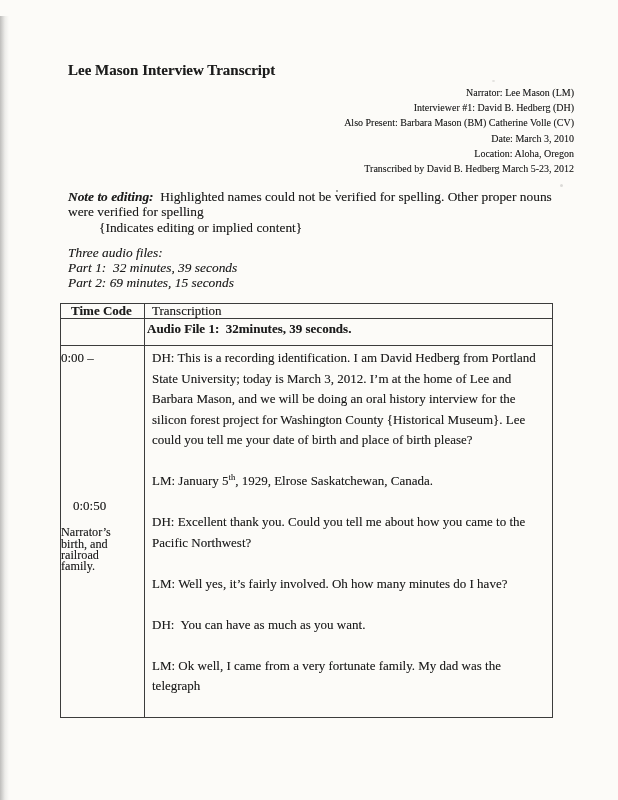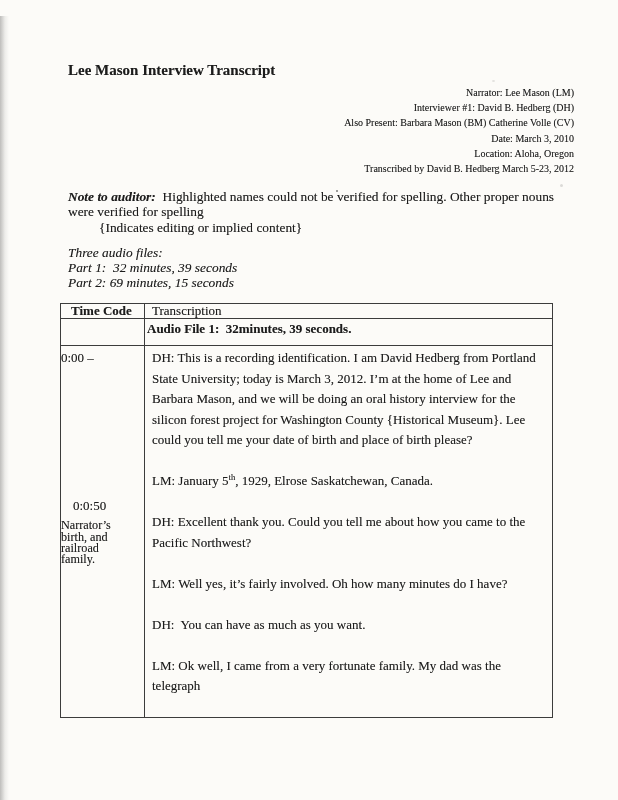--- a/index.html
+++ b/index.html
@@ -46,21 +46,21 @@
   col.c1{width:84px;}
   col.c2{width:408px;}
   tr.hrow td{height:13px;line-height:13px;padding:0 2px 1px 10px;}
   tr.hrow td.tdesc{padding-left:7px;margin-top:6px;}
   tr.arow td{height:24px;padding:2px 2px 0 10px;line-height:15px;}
   tr.arow td.tdesc{padding-left:2px;font-weight:bold;margin-left:22px;}
   tr.brow td{height:335px;}
   td.timecell{padding:5px 3px 0 0;line-height:14px;}
   td.timecell .tc2{margin-top:134px;margin-left:12px;}
   td.timecell .topic{
-    margin-top:7px;
+    margin-top:14px;
     width:62px;
     font-size:12.2px;
     line-height:11.3px;
   }
   td.transcell{padding:2px 8px 0 7px;}
   td.transcell p{
     margin:0 0 20.5px 0;
     line-height:20.5px;
     font-size:13px;
   }
@@ -83,21 +83,21 @@
     <div class="meta">
       <div>Narrator: Lee Mason (LM)</div>
       <div>Interviewer #1: David B. Hedberg (DH)</div>
       <div>Also Present: Barbara Mason (BM) Catherine Volle (CV)</div>
       <div>Date: March 3, 2010</div>
       <div>Location: Aloha, Oregon</div>
       <div>Transcribed by David B. Hedberg March 5-23, 2012</div>
     </div>
 
     <div class="note">
-      <div><span class="bi">Note to auditor:</span><span class="pre">  Highlighted names could not be verified for spelling. Other proper nouns were verified for spelling</span></div>
+      <div><span class="bi">Note to editing:</span><span class="pre">  Highlighted names could not be verified for spelling. Other proper nouns were verified for spelling</span></div>
       <div class="indent">{Indicates editing or implied content}</div>
     </div>
 
     <div class="audio">
       <div>Three audio files:</div>
       <div class="pre">Part 1:  32 minutes, 39 seconds</div>
       <div>Part 2: 69 minutes, 15 seconds</div>
     </div>
 
     <table class="transcript">

